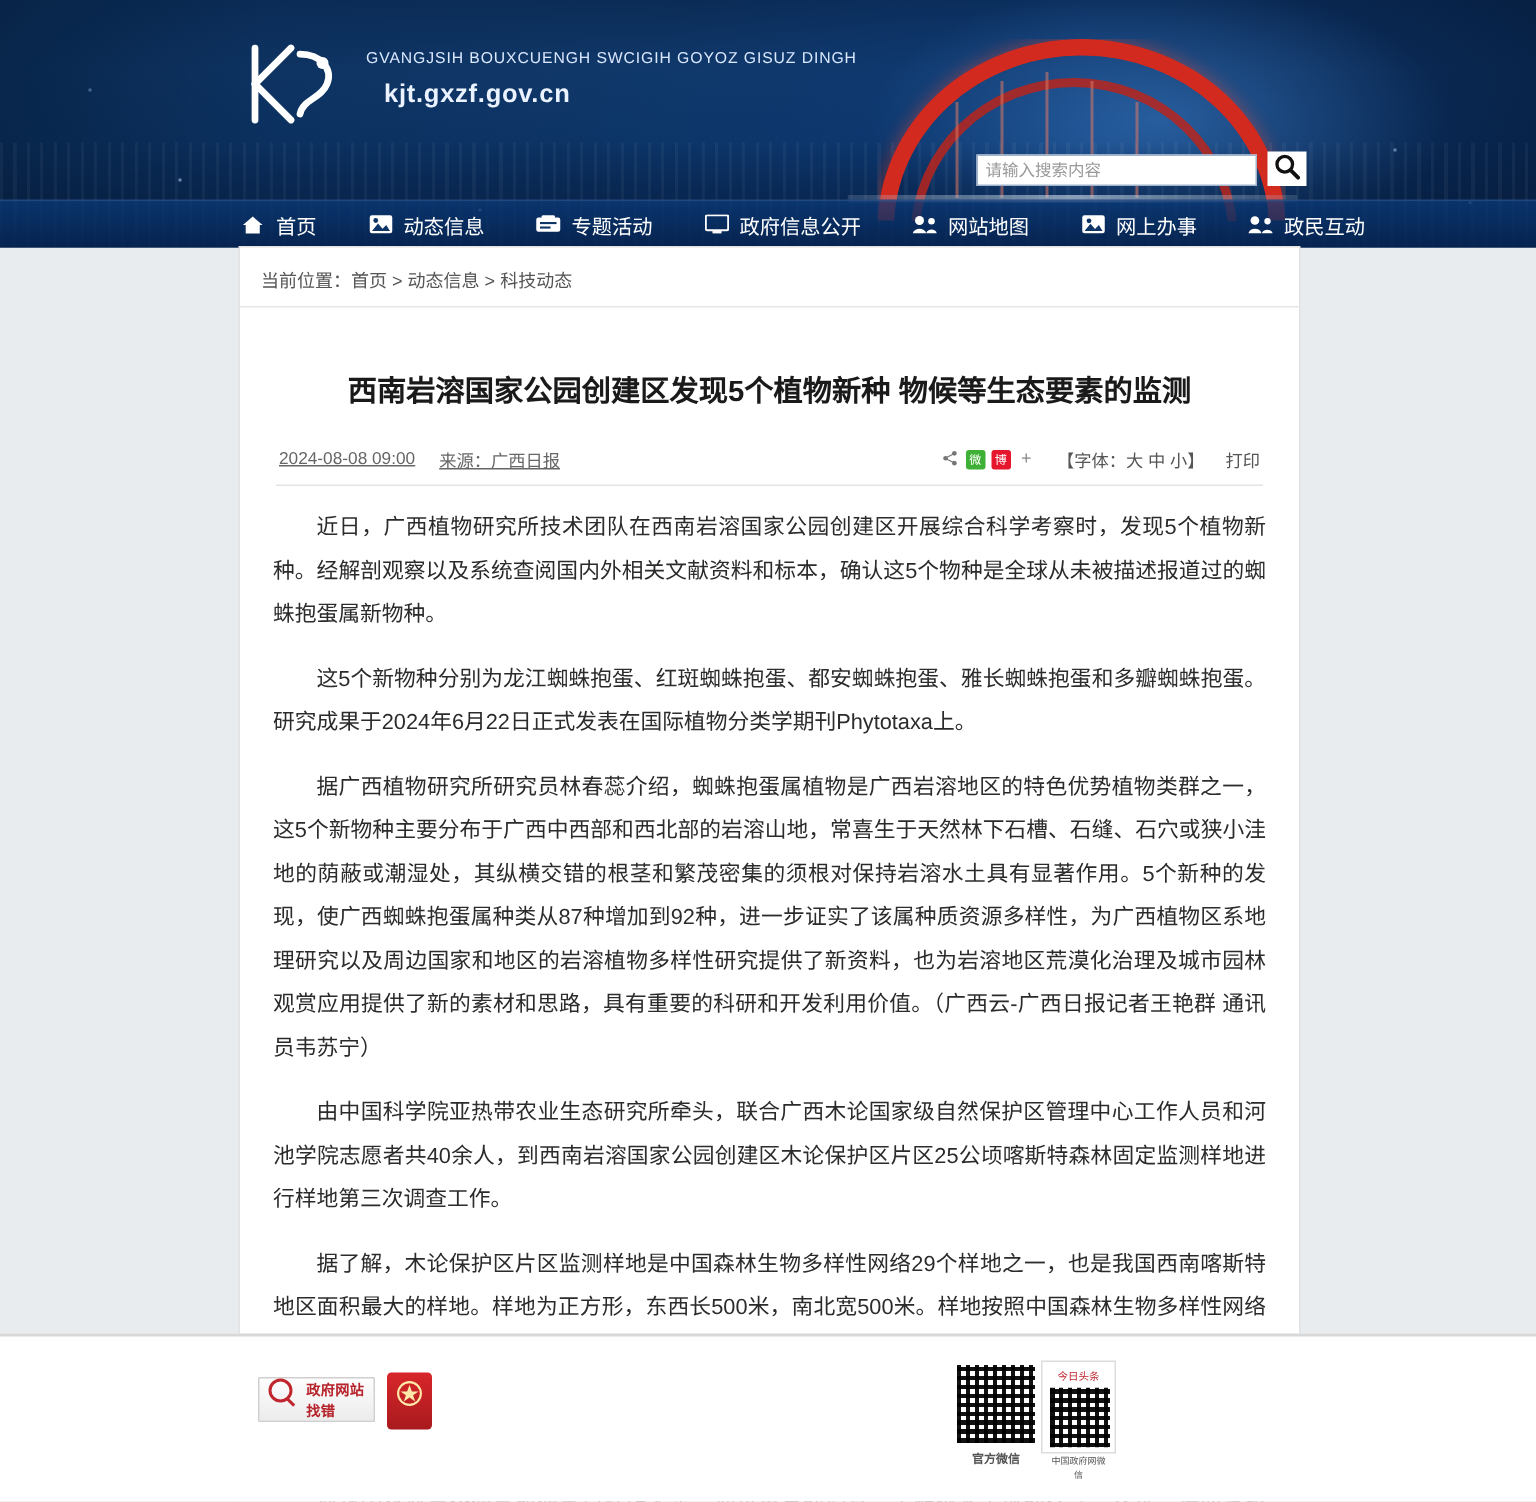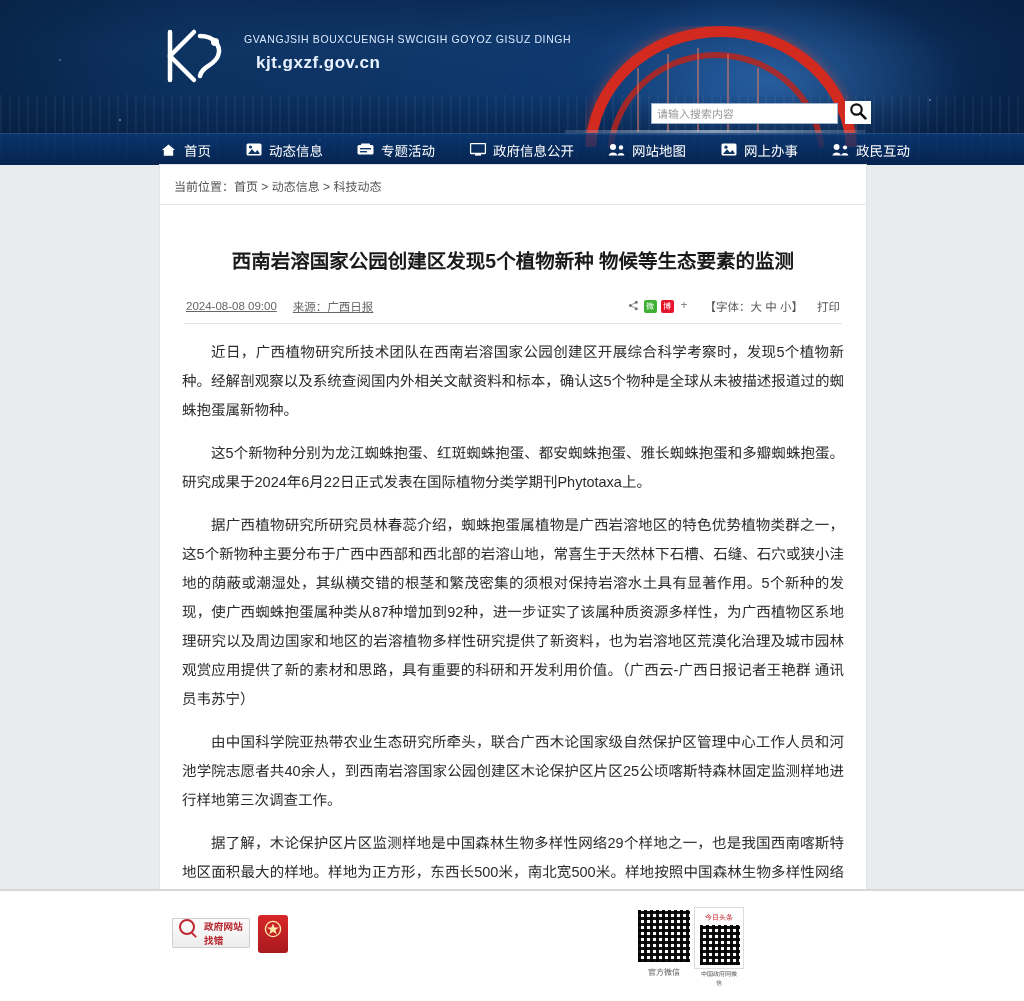--- a/index.html
+++ b/index.html
@@ -321,21 +321,21 @@
   }
   .qr {
     position: absolute;
     width: 52px; height: 52px;
     background:
       repeating-linear-gradient(90deg,#111 0 3px,#fff 3px 6px),
       repeating-linear-gradient(0deg,#111 0 3px,#fff 3px 6px);
     background-blend-mode: multiply;
     border: 1px solid #fff;
   }
-  .qr-wrap { position: absolute; text-align: center; }
+  .qr-wrap { position: absolute; text-align: center; font-weight: bold; }
   .qr-cap { font-size: 8px; color: #555; margin-top: 3px; }
   .qr-box {
     position: absolute;
     border: 1px solid #dcdcdc;
     background: #fff;
     padding: 4px 4px 2px 4px;
     box-sizing: border-box;
     text-align: center;
   }
   .qr-box .hdr { font-size: 7px; color: #c0262e; margin-bottom: 2px; }

